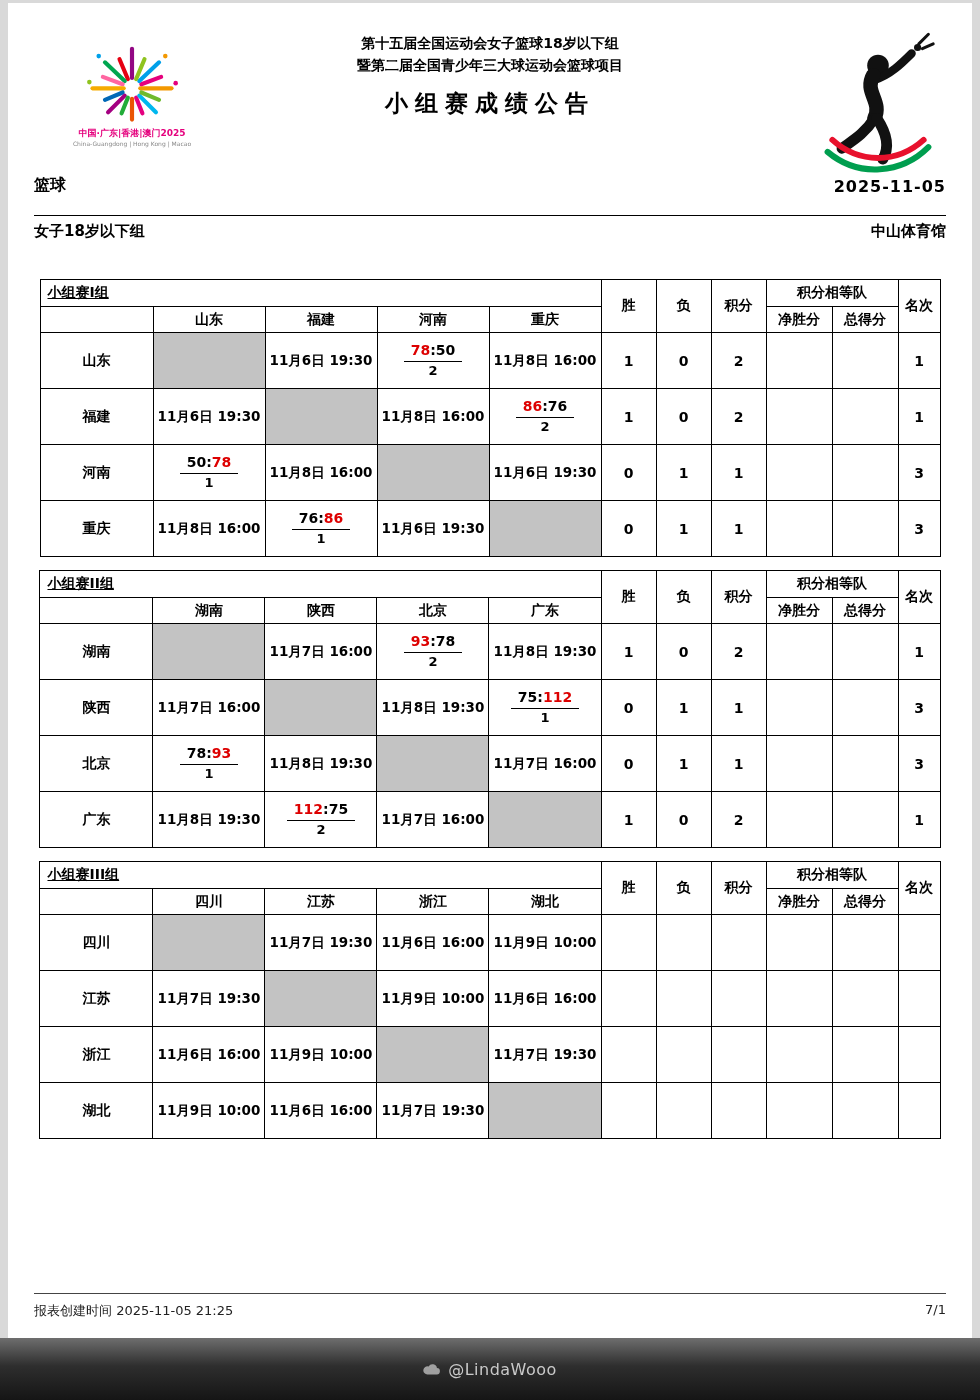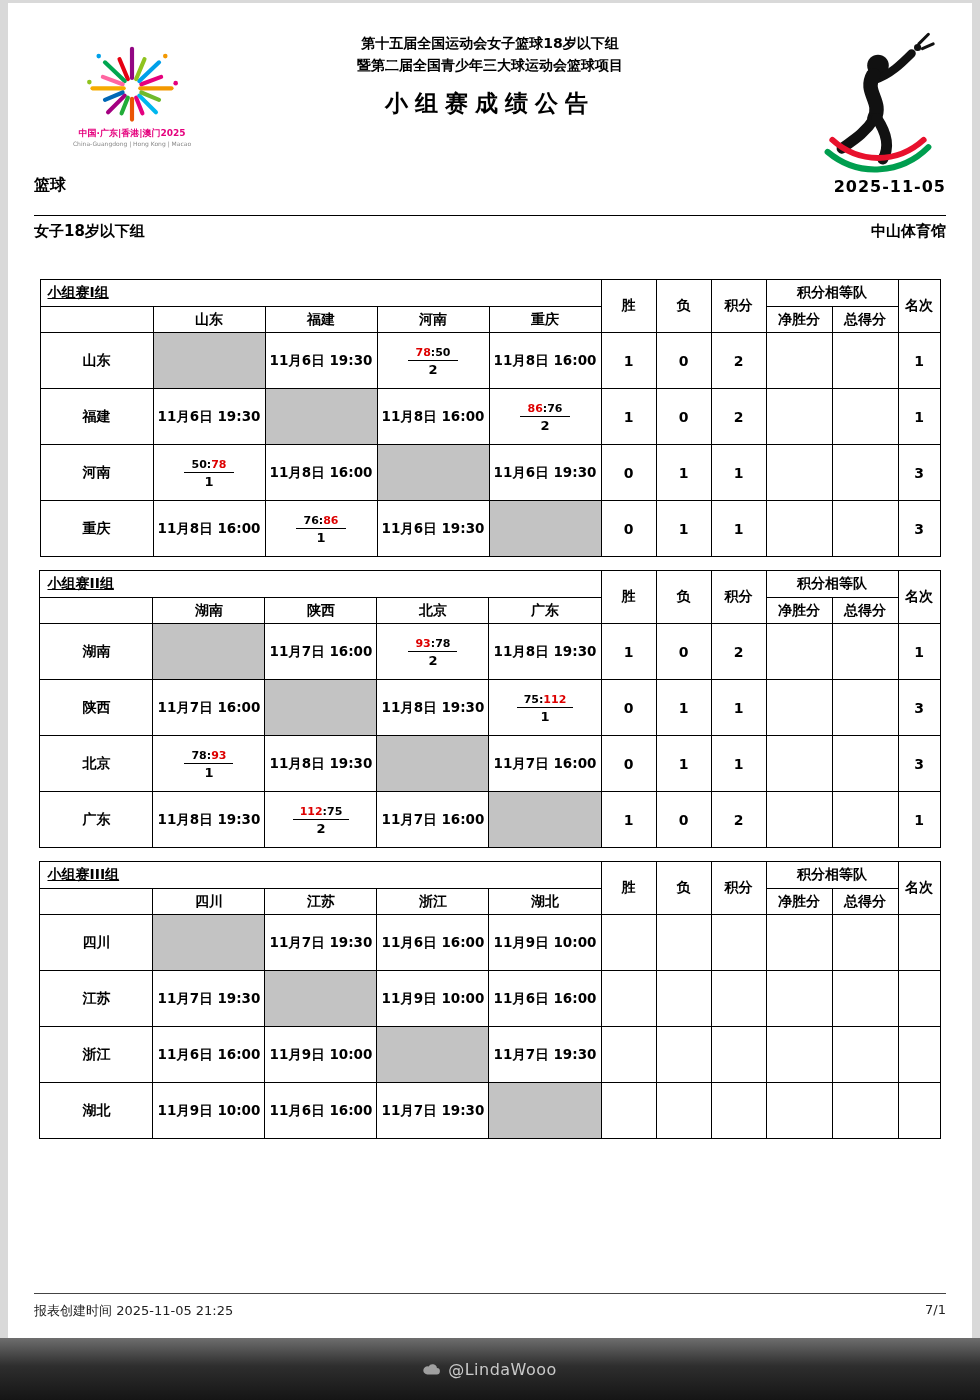--- a/index.html
+++ b/index.html
@@ -46,21 +46,21 @@
     border:1px solid #000;text-align:center;vertical-align:middle;
     padding:0;font-weight:bold;overflow:hidden;
   }
   .grid tr.h1{height:27px;}
   .grid tr.h2{height:26px;}
   .grid tr.data{height:56px;}
   .grid td.gname{text-align:left;padding-left:7px;text-decoration:underline;}
   .grid td.self{background:var(--self-gray);}
   .grid td.time{font-size:13.5px;}
   .frac{display:inline-block;line-height:1.25;}
-  .frac .sc{display:inline-block;border-bottom:1.5px solid #000;padding:0 7px 1px 7px;font-size:11px;}
+  .frac .sc{display:inline-block;border-bottom:1.5px solid #000;padding:0 7px 1px 7px;font-size:14px;}
   .frac .pts{display:block;font-size:13px;padding-top:1px;}
   .redscore{color:var(--score-red);}
   
   .report-footer{
     position:absolute;left:26px;right:26px;bottom:80px;
     border-top:1px solid #444;padding-top:8px;
     display:flex;justify-content:space-between;
     font-size:13px;font-weight:normal;color:#222;
   }
   .wm-band{

